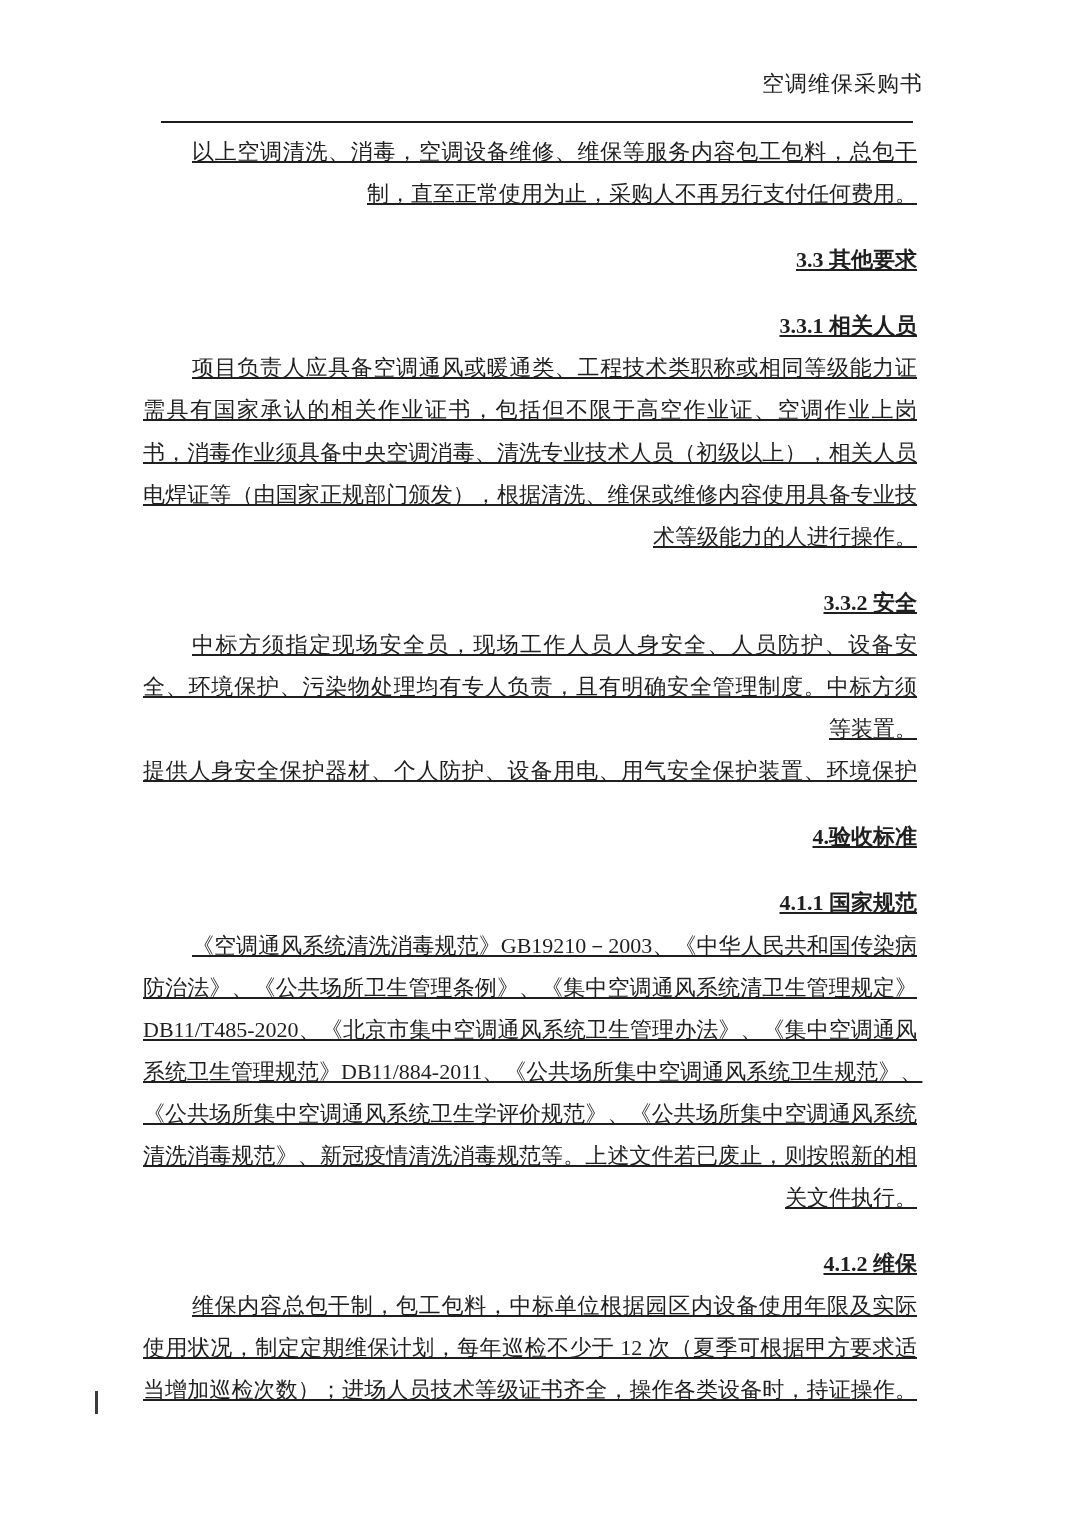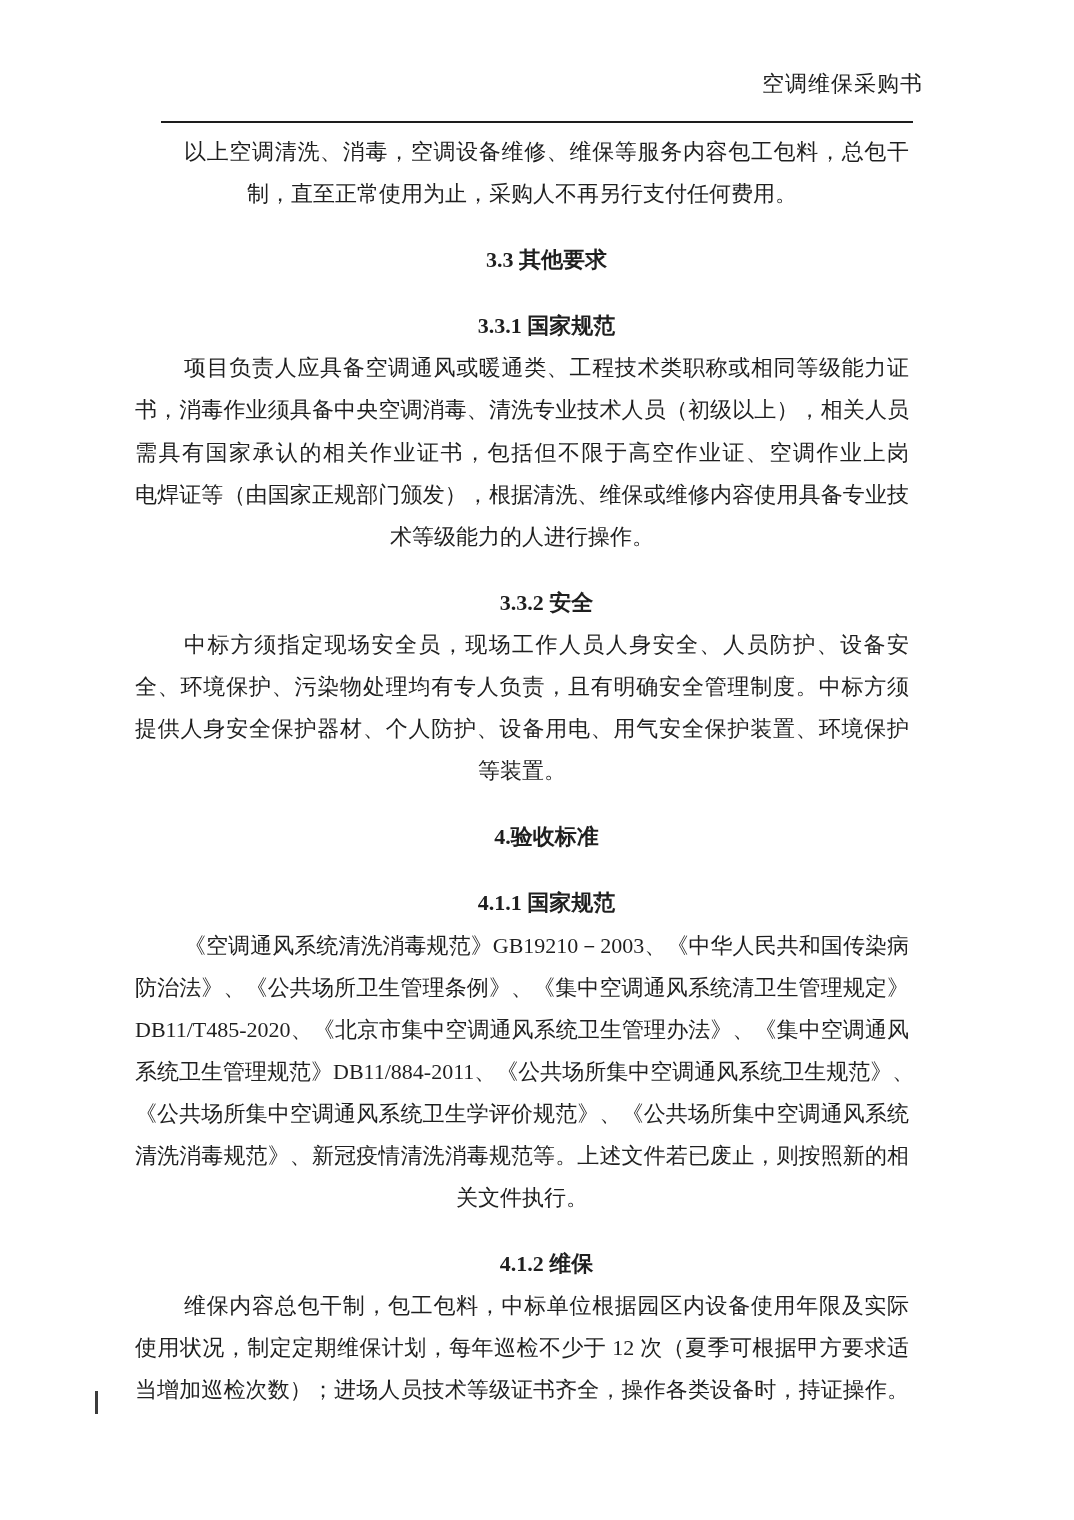--- a/index.html
+++ b/index.html
@@ -29,29 +29,30 @@
     position: absolute;
     top: 121px;
     left: 161px;
     width: 752px;
     height: 2px;
     background: #1d1d1d;
   }
   .doc-body {
     position: absolute;
     top: 131px;
-    left: 135px;
+    left: 143px;
     width: 774px;
+    text-decoration: underline;
   }
   .line {
     font-size: 22px;
     height: 42.1px;
     line-height: 42.1px;
     white-space: nowrap;
-    text-align: center;
+    text-align: right;
   }
   .line.fill {
     text-align: justify;
     text-align-last: justify;
   }
   .line.first {
     text-indent: 49px;
   }
   .line.bold {
     font-weight: bold;
@@ -69,31 +70,31 @@
 </head>
 <body>
 
 <div class="page">
   <div class="header-title">空调维保采购书</div>
   <div class="header-rule"></div>
   <div class="doc-body" id="doc-body">
       <div class="line first fill">以上空调清洗、消毒，空调设备维修、维保等服务内容包工包料，总包干</div>
       <div class="line">制，直至正常使用为止，采购人不再另行支付任何费用。</div>
       <div class="line bold first">3.3 其他要求</div>
-      <div class="line bold first">3.3.1 国家规范</div>
+      <div class="line bold first">3.3.1 相关人员</div>
       <div class="line first fill">项目负责人应具备空调通风或暖通类、工程技术类职称或相同等级能力证</div>
+      <div class="line fill">需具有国家承认的相关作业证书，包括但不限于高空作业证、空调作业上岗</div>
       <div class="line fill">书，消毒作业须具备中央空调消毒、清洗专业技术人员（初级以上），相关人员</div>
-      <div class="line fill">需具有国家承认的相关作业证书，包括但不限于高空作业证、空调作业上岗</div>
       <div class="line fill">电焊证等（由国家正规部门颁发），根据清洗、维保或维修内容使用具备专业技</div>
       <div class="line">术等级能力的人进行操作。</div>
       <div class="line bold first">3.3.2 安全</div>
       <div class="line first fill">中标方须指定现场安全员，现场工作人员人身安全、人员防护、设备安</div>
       <div class="line fill">全、环境保护、污染物处理均有专人负责，且有明确安全管理制度。中标方须</div>
+      <div class="line">等装置。</div>
       <div class="line fill">提供人身安全保护器材、个人防护、设备用电、用气安全保护装置、环境保护</div>
-      <div class="line">等装置。</div>
       <div class="line bold first">4.验收标准</div>
       <div class="line bold first">4.1.1 国家规范</div>
       <div class="line first fill">《空调通风系统清洗消毒规范》GB19210－2003、《中华人民共和国传染病</div>
       <div class="line fill">防治法》、《公共场所卫生管理条例》、《集中空调通风系统清卫生管理规定》</div>
       <div class="line fill">DB11/T485-2020、《北京市集中空调通风系统卫生管理办法》、《集中空调通风</div>
       <div class="line fill">系统卫生管理规范》DB11/884-2011、《公共场所集中空调通风系统卫生规范》、</div>
       <div class="line fill">《公共场所集中空调通风系统卫生学评价规范》、《公共场所集中空调通风系统</div>
       <div class="line fill">清洗消毒规范》、新冠疫情清洗消毒规范等。上述文件若已废止，则按照新的相</div>
       <div class="line">关文件执行。</div>
       <div class="line bold first">4.1.2 维保</div>

